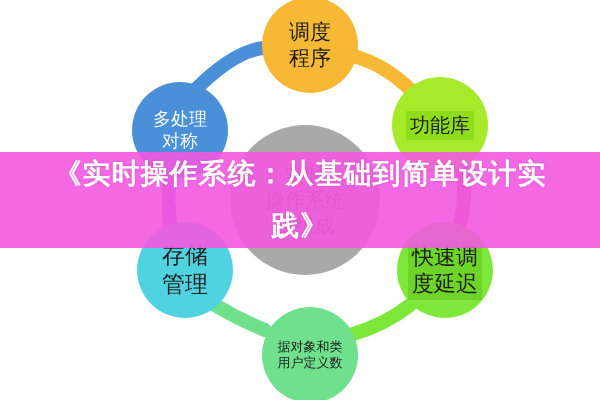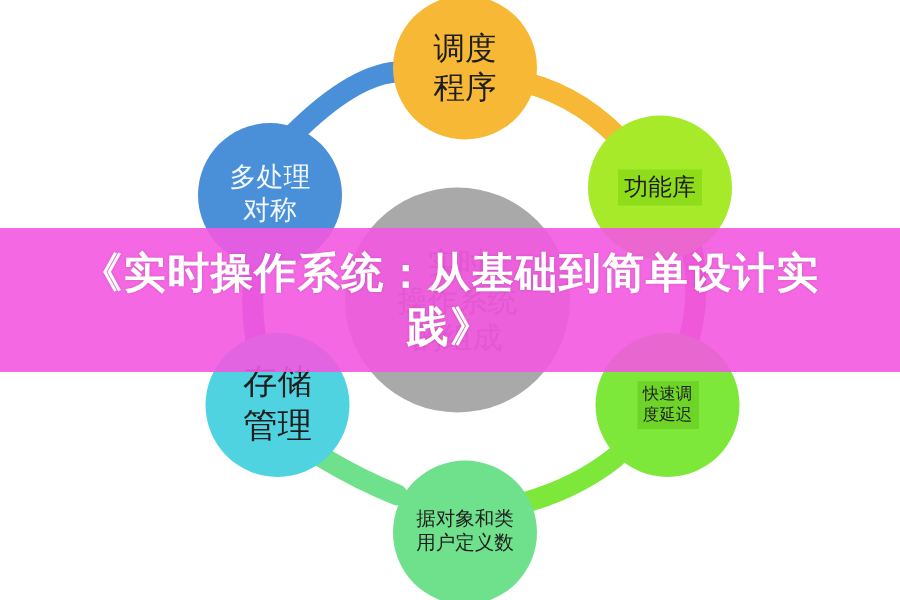--- a/index.html
+++ b/index.html
@@ -22,21 +22,21 @@
     }
     .center-node { color: #555; font-size: 20px; }
     .banner {
       position: absolute; left: 0; top: 152px; width: 600px; height: 96px;
       background: rgba(243, 88, 224, 0.9);
       display: flex; flex-direction: column; align-items: center; justify-content: center;
       z-index: 10;
     }
     .banner .title {
       color: #ffffff; font-family: "DejaVu Sans", sans-serif; font-weight: bold;
-      font-size: 28px; line-height: 36px; text-align: center; letter-spacing: 1px;
+      font-size: 28px; line-height: 52px; text-align: center; letter-spacing: 1px;
       width: 540px;
       text-shadow: 0 0 2px rgba(0,0,0,0.15);
     }
   </style>
 </head>
 <body>
 
 <div id="stage">
   <svg width="600" height="400" viewBox="0 0 600 400">
 
@@ -56,27 +56,27 @@
     </div>
   </div>
 
   <div class="node" style="left:262px; top:-3px; width:96px; height:96px; background:#f7b935; font-size:21px;">
     <div class="label">
       <span>调度</span>
       <span>程序</span>
     </div>
   </div>
 
-  <div class="node" style="left:392px; top:77px; width:96px; height:96px; background:#a6ea2a; font-size:16px;">
+  <div class="node" style="left:392px; top:77px; width:96px; height:96px; background:#a6ea2a; font-size:20px;">
     <div class="label box" style="background:#8fdc1a;">
       <span>功能库</span>
     </div>
   </div>
 
-  <div class="node" style="left:397px; top:222px; width:96px; height:96px; background:#7ee83a; font-size:11px;align-items:center;">
+  <div class="node" style="left:397px; top:222px; width:96px; height:96px; background:#7ee83a; font-size:22px;align-items:center;">
     <div class="label box" style="background:#6ed428;">
       <span>快速调</span>
       <span>度延迟</span>
     </div>
   </div>
 
   <div class="node" style="left:262px; top:307px; width:96px; height:96px; background:#6fe08c; font-size:13px;">
     <div class="label">
       <span>据对象和类</span>
       <span>用户定义数</span>

